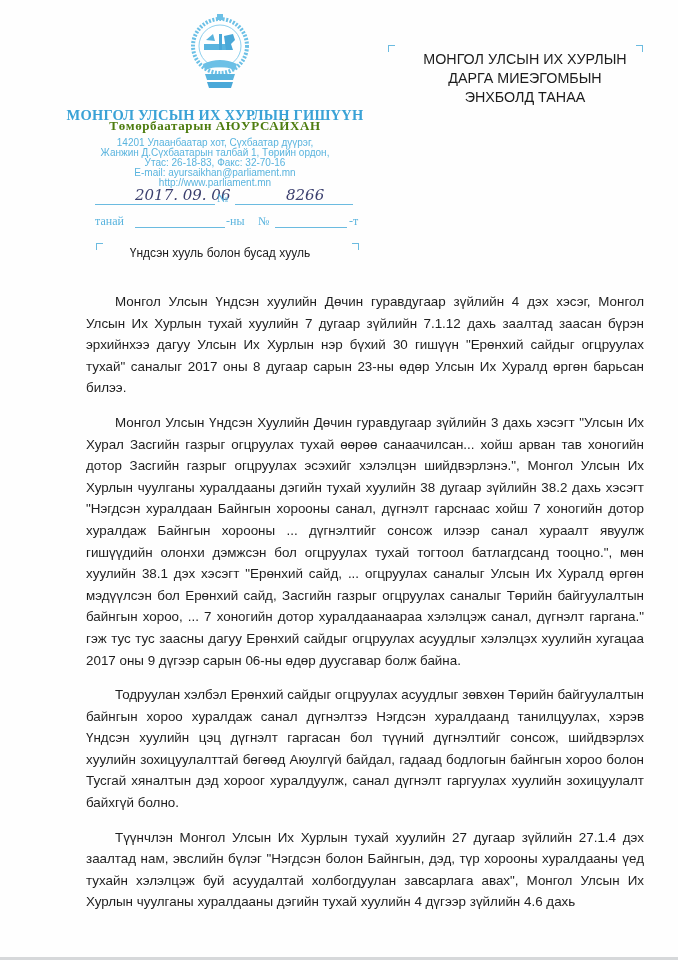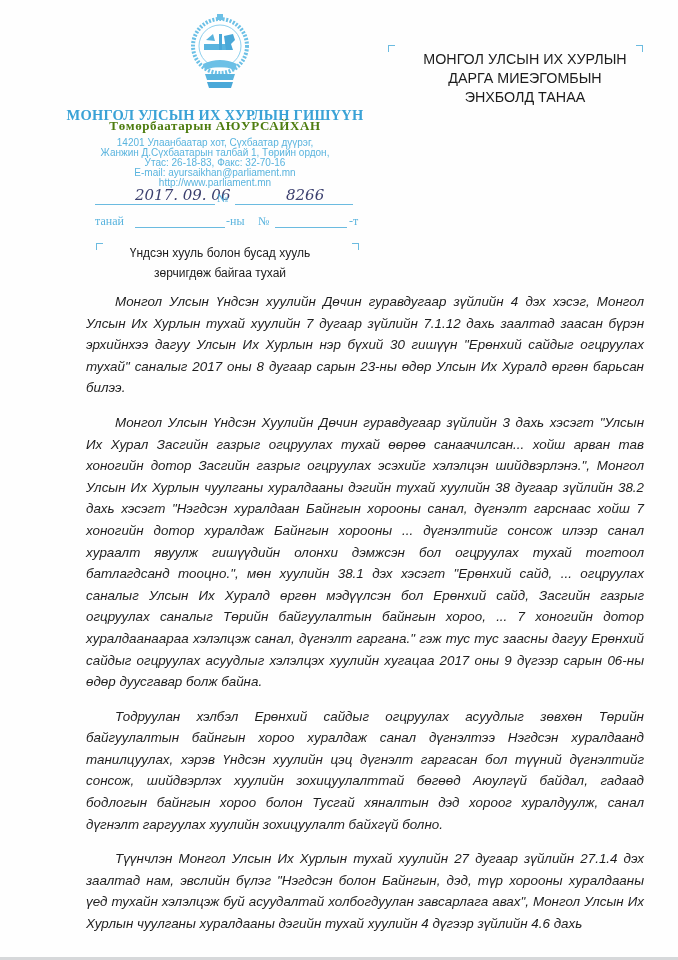--- a/index.html
+++ b/index.html
@@ -26,21 +26,21 @@
   .corner.tl { border-top-width: 1.5px; border-left-width: 1.5px; }
   .corner.tr { border-top-width: 1.5px; border-right-width: 1.5px; }
 
   
   .recipient { position: absolute; left: 405px; top: 50px; width: 240px; text-align: center; font-size: 14.3px; line-height: 19px; color: #1c1c1c; }
 
   
   .subject { position: absolute; left: 95px; top: 243px; width: 200px; text-align: center; font-size: 12px; line-height: 20px; color: #1c1c1c; }
 
   
-  .body-text { position: absolute; left: 86px; top: 291px; width: 558px; font-size: 13.4px; line-height: 21.6px; color: #1e1e1e; font-style: italic; }
+  .body-text { position: absolute; left: 86px; top: 291px; width: 558px; font-size: 13.4px; line-height: 21.6px; color: #1e1e1e; }
   .body-text p { margin: 0 0 13px 0; text-align: justify; text-indent: 29px; }
 </style>
 </head>
 <body>
 
 <div class="page">
 
   <div class="letterhead">
     <svg class="emblem" viewBox="0 0 62 88">
       <circle cx="31" cy="38" r="27" fill="none" stroke="#6cc0e6" stroke-width="4" stroke-dasharray="2 1.5"></circle>
@@ -85,21 +85,20 @@
   <div class="recipient">
     <div>МОНГОЛ УЛСЫН ИХ ХУРЛЫН</div>
     <div>ДАРГА МИЕЭГОМБЫН</div>
     <div>ЭНХБОЛД ТАНАА</div>
   </div>
 
   <div class="corner tl" style="left:96px;top:243px;"></div>
   <div class="corner tr" style="left:352px;top:243px;"></div>
   <div class="subject" style="left:100px;width:240px;">
     <div>Үндсэн хууль болон бусад хууль</div>
-    <div>зөрчигдөж байгаа тухай</div>
   </div>
 
   <div class="body-text">
     <p>Монгол Улсын Үндсэн хуулийн Дөчин гуравдугаар зүйлийн 4 дэх хэсэг, Монгол Улсын Их Хурлын тухай хуулийн 7 дугаар зүйлийн 7.1.12 дахь заалтад заасан бүрэн эрхийнхээ дагуу Улсын Их Хурлын нэр бүхий 30 гишүүн "Ерөнхий сайдыг огцруулах тухай" саналыг 2017 оны 8 дугаар сарын 23-ны өдөр Улсын Их Хуралд өргөн барьсан билээ.</p>
     <p>Монгол Улсын Үндсэн Хуулийн Дөчин гуравдугаар зүйлийн 3 дахь хэсэгт "Улсын Их Хурал Засгийн газрыг огцруулах тухай өөрөө санаачилсан... хойш арван тав хоногийн дотор Засгийн газрыг огцруулах эсэхийг хэлэлцэн шийдвэрлэнэ.", Монгол Улсын Их Хурлын чуулганы хуралдааны дэгийн тухай хуулийн 38 дугаар зүйлийн 38.2 дахь хэсэгт "Нэгдсэн хуралдаан Байнгын хорооны санал, дүгнэлт гарснаас хойш 7 хоногийн дотор хуралдаж Байнгын хорооны ... дүгнэлтийг сонсож илээр санал хураалт явуулж гишүүдийн олонхи дэмжсэн бол огцруулах тухай тогтоол батлагдсанд тооцно.", мөн хуулийн 38.1 дэх хэсэгт "Ерөнхий сайд, ... огцруулах саналыг Улсын Их Хуралд өргөн мэдүүлсэн бол Ерөнхий сайд, Засгийн газрыг огцруулах саналыг Төрийн байгуулалтын байнгын хороо, ... 7 хоногийн дотор хуралдаанаараа хэлэлцэж санал, дүгнэлт гаргана." гэж тус тус заасны дагуу Ерөнхий сайдыг огцруулах асуудлыг хэлэлцэх хуулийн хугацаа 2017 оны 9 дүгээр сарын 06-ны өдөр дуусгавар болж байна.</p>
     <p>Тодруулан хэлбэл Ерөнхий сайдыг огцруулах асуудлыг зөвхөн Төрийн байгуулалтын байнгын хороо хуралдаж санал дүгнэлтээ Нэгдсэн хуралдаанд танилцуулах, хэрэв Үндсэн хуулийн цэц дүгнэлт гаргасан бол түүний дүгнэлтийг сонсож, шийдвэрлэх хуулийн зохицуулалттай бөгөөд Аюулгүй байдал, гадаад бодлогын байнгын хороо болон Тусгай хяналтын дэд хороог хуралдуулж, санал дүгнэлт гаргуулах хуулийн зохицуулалт байхгүй болно.</p>
     <p>Түүнчлэн Монгол Улсын Их Хурлын тухай хуулийн 27 дугаар зүйлийн 27.1.4 дэх заалтад нам, эвслийн бүлэг "Нэгдсэн болон Байнгын, дэд, түр хорооны хуралдааны үед тухайн хэлэлцэж буй асуудалтай холбогдуулан завсарлага авах", Монгол Улсын Их Хурлын чуулганы хуралдааны дэгийн тухай хуулийн 4 дүгээр зүйлийн 4.6 дахь</p>
   </div>
 
   <div class="bottom-edge"></div>

